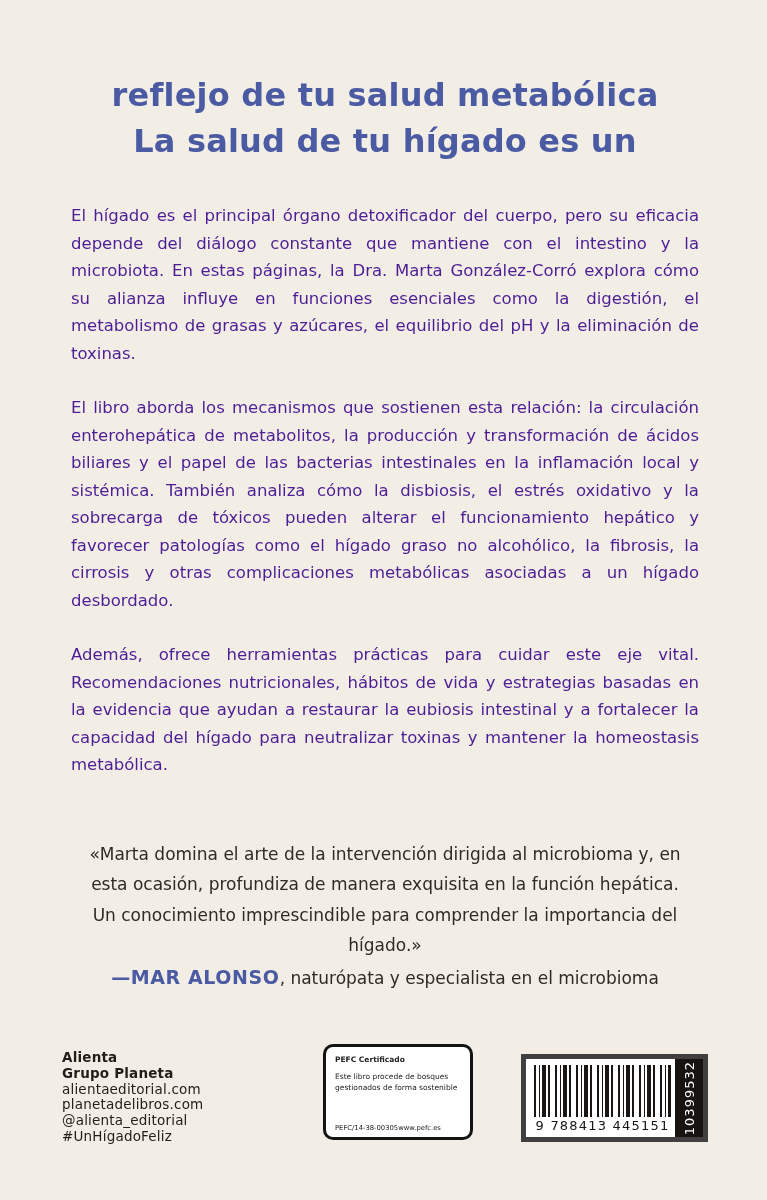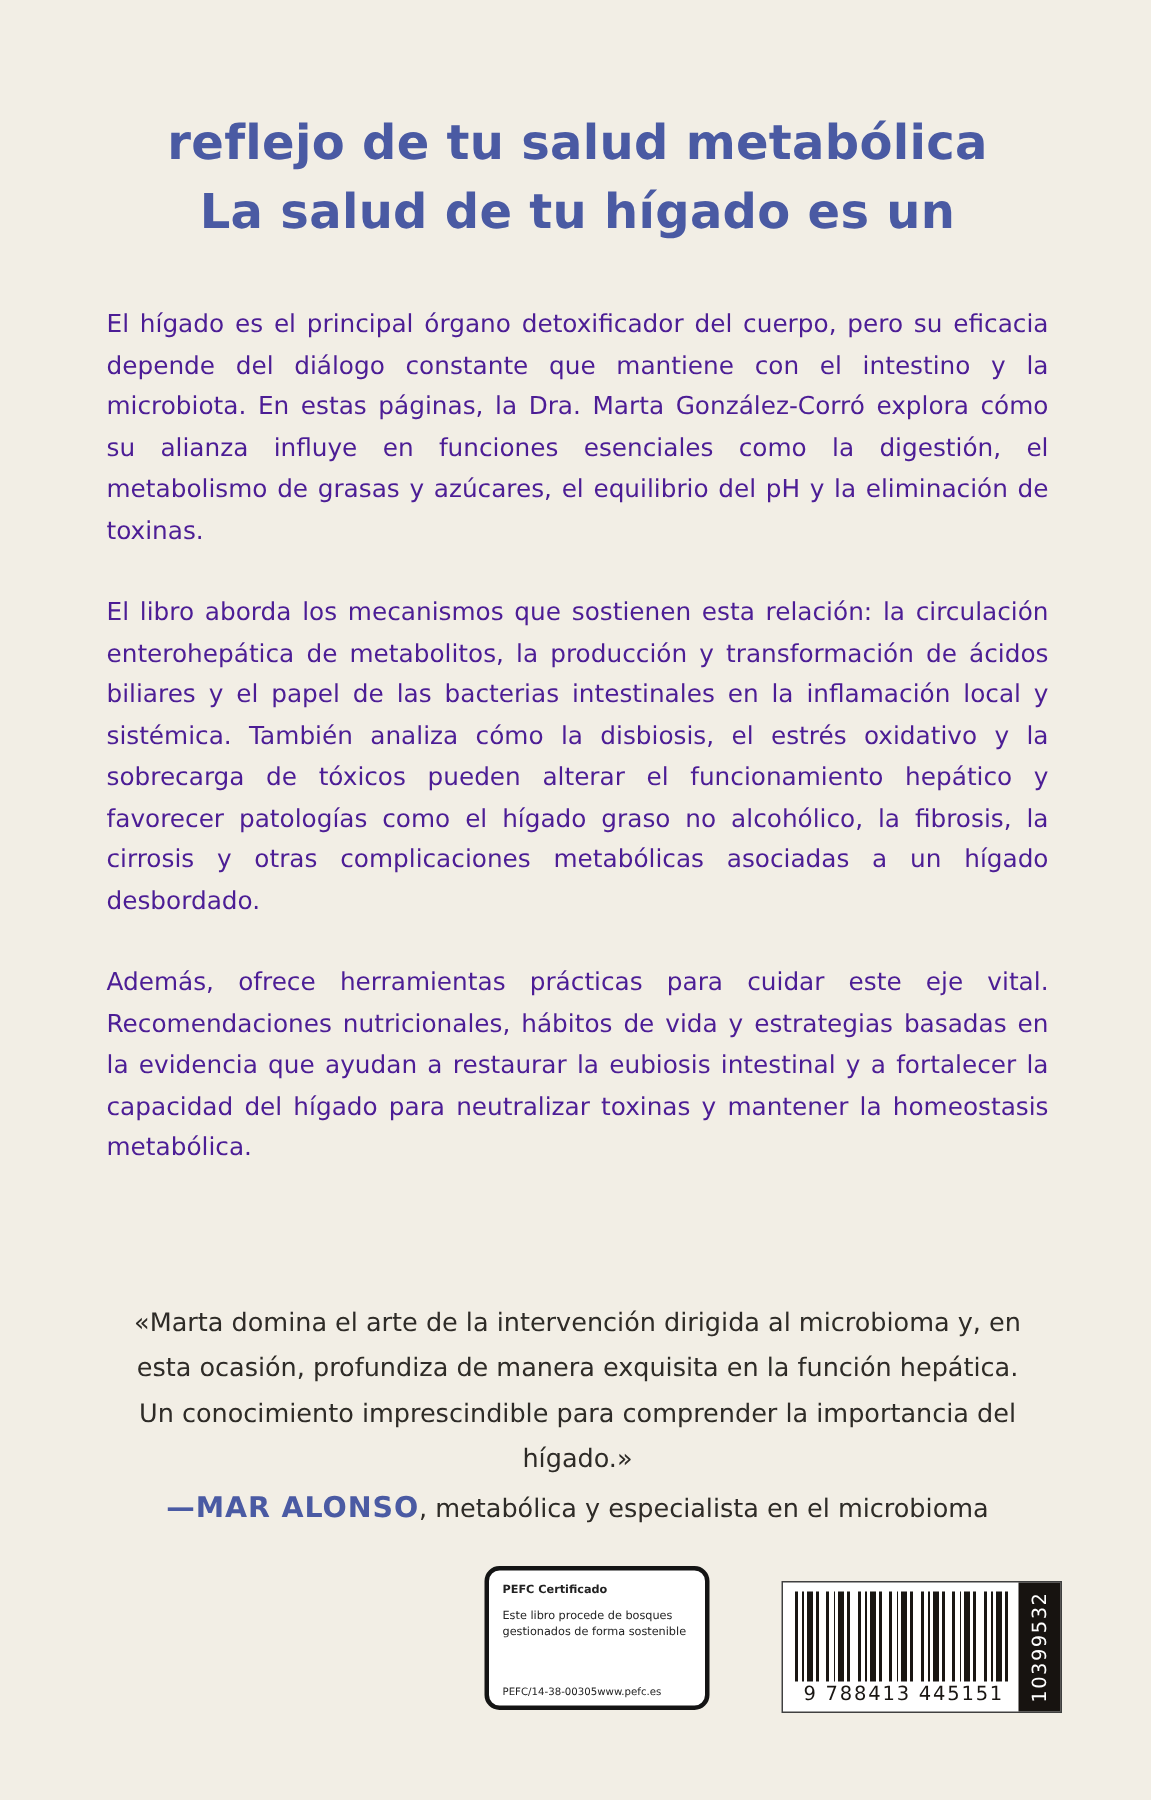--- a/index.html
+++ b/index.html
@@ -32,21 +32,21 @@
   .para {
     margin: 0;
     font-size: 16.5px;
     line-height: 27.5px;
     text-align: justify;
     color: #4c1d95;
   }
   .para.first { margin-top: 38px; }
   .para + .para { margin-top: 27px; }
   .quote {
-    margin-top: 88px;
+    margin-top: 60px;
     text-align: center;
     color: #2e2b27;
     font-size: 17px;
     line-height: 30.5px;
   }
   .quote-text { max-width: 602px; margin: 0 auto; }
   .attribution { margin-top: 1px; font-size: 17px; }
   .attribution .author {
     color: #4a5aa3;
     font-weight: 700;
@@ -98,21 +98,21 @@
     color: #222;
     margin-top: 3px;
   }
 
   .barcode-box {
     position: absolute;
     left: 521px; top: 1054px;
     width: 187px; height: 88px;
     box-sizing: border-box;
     background: #ffffff;
-    border: 1px solid #404040;
+    border: 5px solid #404040;
     display: flex;
   }
   .bars-wrap {
     flex: 1;
     display: flex;
     flex-direction: column;
     padding: 6px 4px 4px 8px;
     min-width: 0;
   }
   .bars {
@@ -160,24 +160,32 @@
       <span class="tline">reflejo de tu salud metabólica</span>
       <span class="tline">La salud de tu hígado es un</span>
     </h1>
 
     <p class="para first">El hígado es el principal órgano detoxificador del cuerpo, pero su eficacia depende del diálogo constante que mantiene con el intestino y la microbiota. En estas páginas, la Dra. Marta González-Corró explora cómo su alianza influye en funciones esenciales como la digestión, el metabolismo de grasas y azúcares, el equilibrio del pH y la eliminación de toxinas.</p>
     <p class="para">El libro aborda los mecanismos que sostienen esta relación: la circulación enterohepática de metabolitos, la producción y transformación de ácidos biliares y el papel de las bacterias intestinales en la inflamación local y sistémica. También analiza cómo la disbiosis, el estrés oxidativo y la sobrecarga de tóxicos pueden alterar el funcionamiento hepático y favorecer patologías como el hígado graso no alcohólico, la fibrosis, la cirrosis y otras complicaciones metabólicas asociadas a un hígado desbordado.</p>
     <p class="para">Además, ofrece herramientas prácticas para cuidar este eje vital. Recomendaciones nutricionales, hábitos de vida y estrategias basadas en la evidencia que ayudan a restaurar la eubiosis intestinal y a fortalecer la capacidad del hígado para neutralizar toxinas y mantener la homeostasis metabólica.</p>
 
     <div class="quote">
       <div class="quote-text">«Marta domina el arte de la intervención dirigida al microbioma y, en esta ocasión, profundiza de manera exquisita en la función hepática. Un conocimiento imprescindible para comprender la importancia del hígado.»</div>
-      <div class="attribution"><span class="author">—MAR ALONSO</span><span class="role">, metabólica y especialista en el microbioma</span></div>
-    </div>
-  </div>
-
+      <div class="attribution"><span class="author">—MAR ALONSO</span><span class="role">, naturópata y especialista en el microbioma</span></div>
+    </div>
+  </div>
+
+  <div class="publisher">
+    <div class="bold">Alienta</div>
+    <div class="bold">Grupo Planeta</div>
+    <div>alientaeditorial.com</div>
+    <div>planetadelibros.com</div>
+    <div>@alienta_editorial</div>
+    <div>#UnHígadoFeliz</div>
+  </div>
 
   <div class="pefc-box">
     <div class="pefc-top">
       <div class="pefc-right">
         <div class="pefc-cert">PEFC Certificado</div>
         <div class="pefc-desc">Este libro procede de bosques gestionados de forma sostenible</div>
       </div>
     </div>
     <div class="pefc-bottom">
       <span>PEFC/14-38-00305</span>

